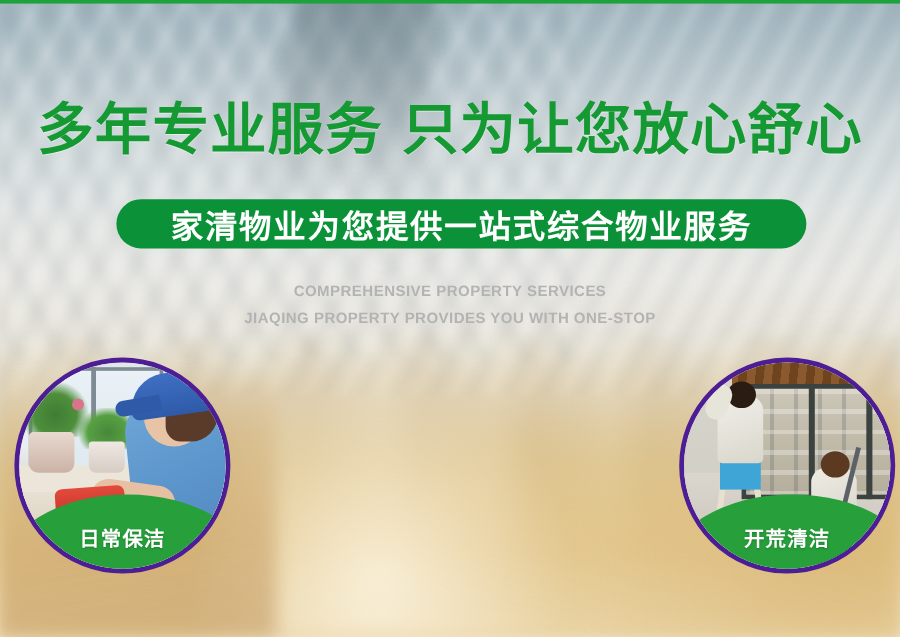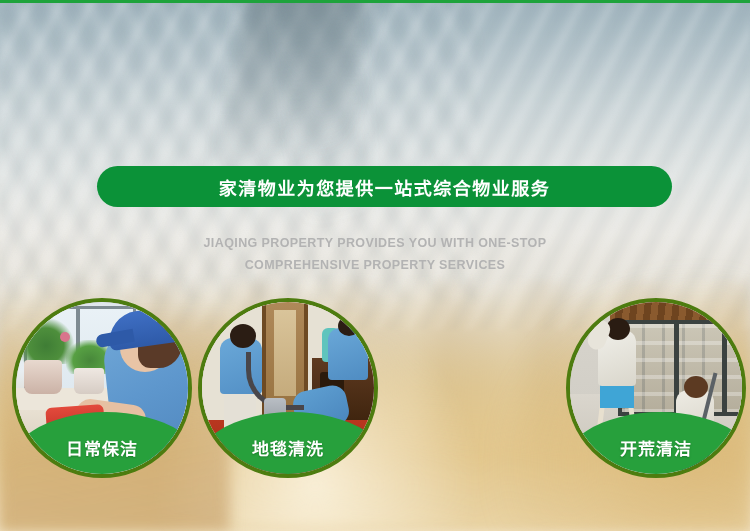--- a/index.html
+++ b/index.html
@@ -127,21 +127,21 @@
   .pill{
     position:absolute; left:97px; top:166px;
     width:575px; height:41px;
     background:#0b9238;
     border-radius:21px;
     display:flex; align-items:center; justify-content:center;
     z-index:5;
   }
   .pill-text{
     color:#ffffff;
-    font-size:18px;
+    font-size:27px;
     font-weight:bold;
     letter-spacing:1.5px;
     white-space:nowrap;
   }
 
   
   .subtitle{
     position:absolute; left:0; top:232px; width:750px;
     text-align:center;
     color:#b3b3b3;
@@ -155,21 +155,21 @@
 
   
   .circles{
     position:absolute; left:0; top:298px; width:750px; height:195px;
     z-index:5;
   }
   .circle{
     position:absolute;
     width:180px; height:180px;
     border-radius:50%;
-    border:4px solid #4d7c0f;
+    border:4px solid #4c1d95;
     overflow:hidden;
     background:#c9c4b8;
   }
   .c1{ left:12px; top:0; }
   .c2{ left:198px; top:0; }
   .c3{ left:382px; top:0; }
   .c4{ left:566px; top:0;text-decoration:underline; }
 
   .photo{ position:absolute; inset:0; overflow:hidden; }
 
@@ -341,28 +341,31 @@
   <div class="bg-louvres2"></div>
   <div class="bg-pillar"></div>
   <div class="bg-pillar2"></div>
   <div class="bg-floor"></div>
   <div class="bg-floorglow"></div>
   <div class="bg-rightwarm"></div>
   <div class="bg-leftwood"></div>
 
   <div class="top-rule"></div>
 
+  <h1 class="headline">
+    <span>多年专业服务</span><span class="gap"></span><span>只为让您放心舒心</span>
+  </h1>
 
   <div class="pill">
     <span class="pill-text">家清物业为您提供一站式综合物业服务</span>
   </div>
 
   <div class="subtitle">
+    <span>COMPREHENSIVE PROPERTY SERVICES</span>
     <span>JIAQING PROPERTY PROVIDES YOU WITH ONE-STOP</span>
-    <span>COMPREHENSIVE PROPERTY SERVICES</span>
   </div>
 
   <div class="circles">
 
     <div class="circle c1">
       <div class="photo p1">
         <div class="window"></div>
           <div class="winbar"></div>
           <div class="sill"></div>
           <div class="counter"></div>
@@ -376,43 +379,20 @@
           <div class="hair"></div>
           <div class="cap"></div>
           <div class="capbrim"></div>
         <div class="arm"></div>
           <div class="cloth"></div>
       </div>
       <div class="label-band"></div>
       <div class="circle-label">日常保洁</div>
     </div>
 
-    <div class="circle c2">
-      <div class="photo p2">
-        <div class="wall"></div>
-          <div class="panel"></div>
-          <div class="scroll"></div>
-        <div class="cab"></div>
-          <div class="cabd"></div>
-          <div class="jug1"></div>
-          <div class="jug2"></div>
-        <div class="carpet"></div>
-        <div class="wkr1l"></div>
-          <div class="wkr1"></div>
-          <div class="wkr1h"></div>
-        <div class="wkr2"></div>
-          <div class="wkr2h"></div>
-          <div class="wkr3"></div>
-        <div class="hose"></div>
-          <div class="mach"></div>
-          <div class="bucket"></div>
-      </div>
-      <div class="label-band"></div>
-      <div class="circle-label">地毯清洗</div>
-    </div>
 
 
     <div class="circle c4">
       <div class="photo p4">
         <div class="wall4"></div>
           <div class="ceil"></div>
           <div class="glass"></div>
           <div class="bldg"></div>
         <div class="mull"></div>
           <div class="mull2"></div>

